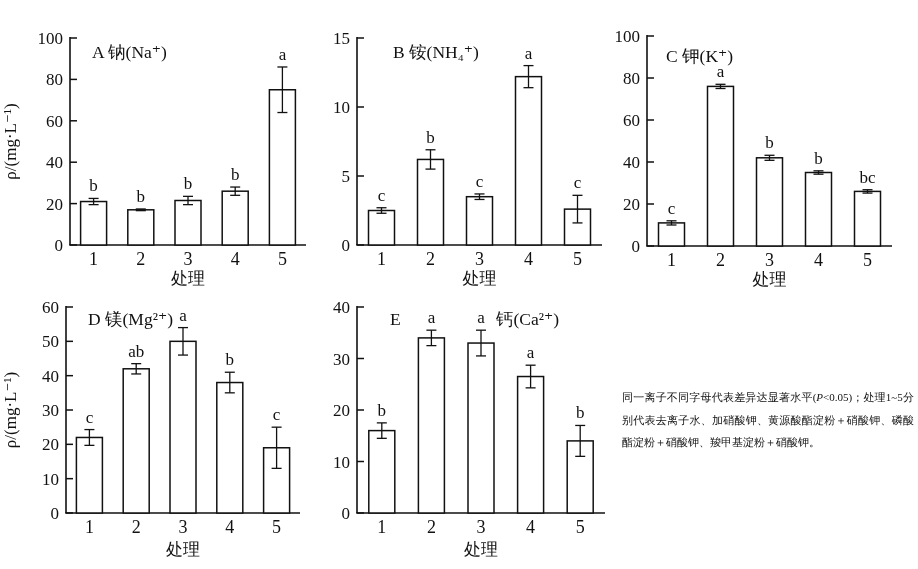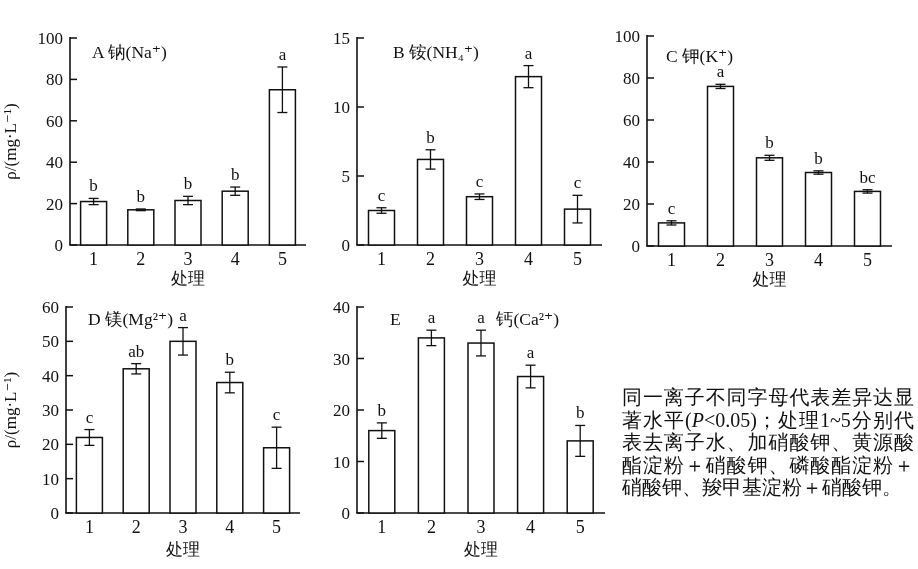--- a/index.html
+++ b/index.html
@@ -2,21 +2,21 @@
 <html><head>
 <meta charset="utf-8">
 <style>
   html,body{margin:0;padding:0;background:#fff;}
   .figure{position:relative;width:918px;height:569px;background:#fff;overflow:hidden;
           font-family:"Liberation Serif","DejaVu Serif",serif;color:#111;}
   .panel{position:absolute;}
   svg{display:block;overflow:visible;}
   svg text{font-family:"Liberation Serif","DejaVu Serif",serif;fill:#111;}
   .note{position:absolute;left:622px;top:386px;width:292px;
-        font-size:20px;line-height:22.5px;text-align:justify;color:#111;}
+        font-size:11px;line-height:22.5px;text-align:justify;color:#111;}
   .note i{font-style:italic;}
 </style>
 </head>
 <body>
 
 <div class="figure">
   <div class="panel" style="left: 0px; top: 0px;">
       <svg viewBox="0 0 312 285" width="312" height="285">
         <line x1="70" y1="37" x2="70" y2="245" stroke="#111111" stroke-width="1.6"></line>
         <line x1="69.2" y1="245" x2="306" y2="245" stroke="#111111" stroke-width="1.6"></line>

